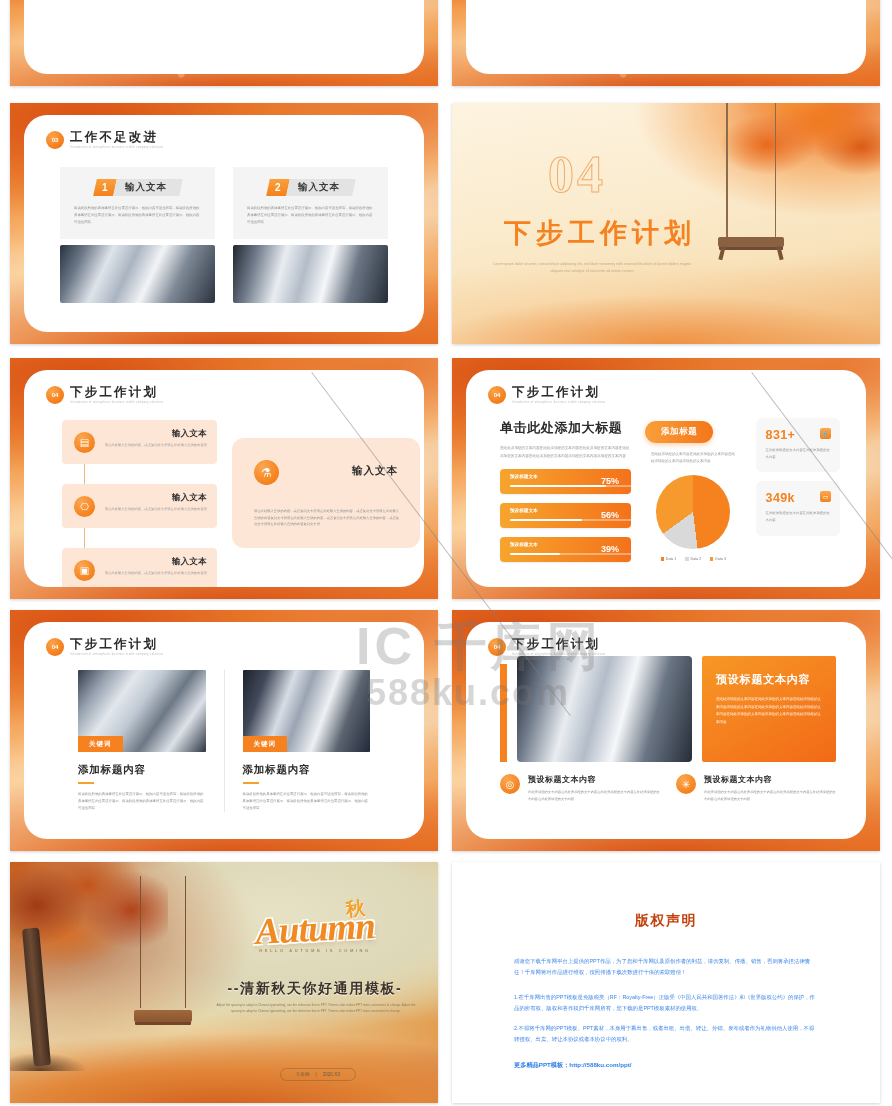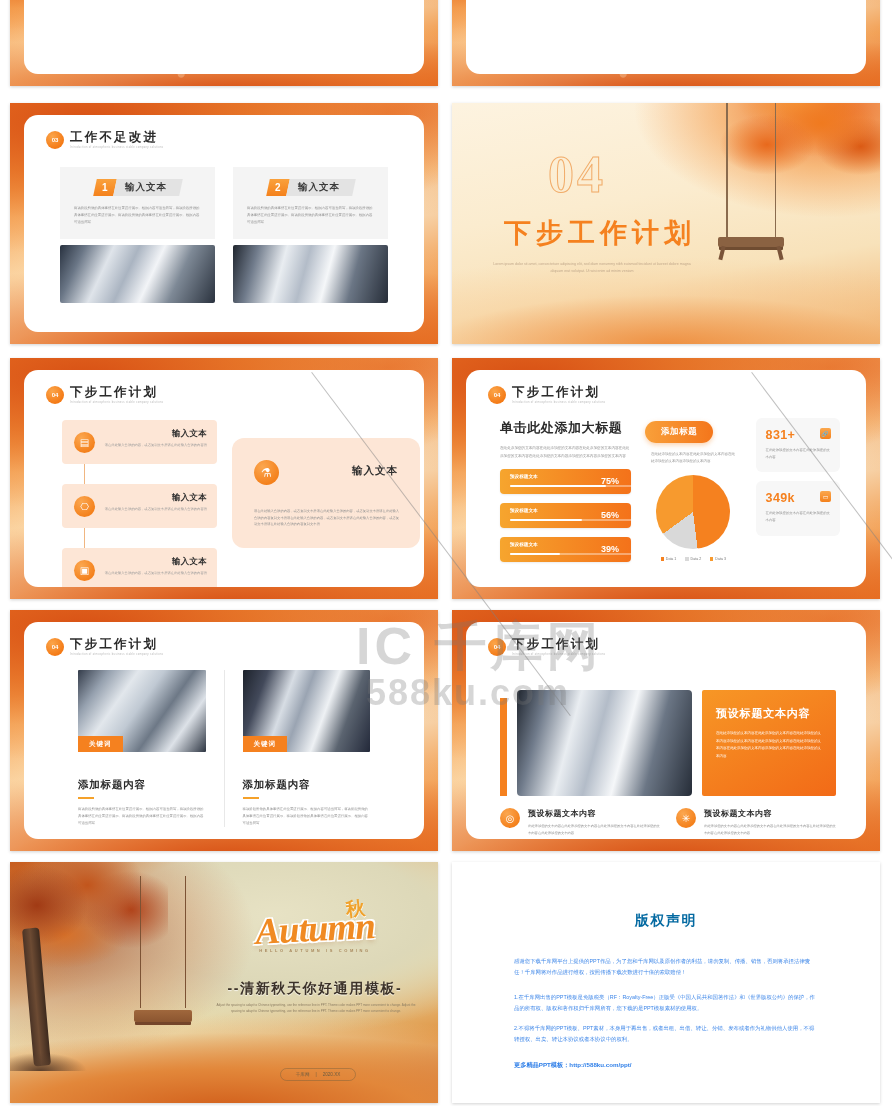--- a/index.html
+++ b/index.html
@@ -32,21 +32,21 @@
     content:""; position:absolute; inset:0;
     background-image:
       radial-gradient(circle at 6% 12%, rgba(255,255,255,.28) 0 3px, transparent 4px),
       radial-gradient(circle at 22% 40%, rgba(190,50,10,.35) 0 2px, transparent 3px),
       radial-gradient(circle at 70% 8%, rgba(255,240,210,.35) 0 3px, transparent 4px),
       radial-gradient(circle at 92% 70%, rgba(200,60,15,.3) 0 2px, transparent 3px),
       radial-gradient(circle at 40% 92%, rgba(255,235,200,.3) 0 3px, transparent 4px);
   }
   .card {
     position:absolute; left:14px; right:14px; top:12px; bottom:12px;
-    background:#fff; border-radius:14px; overflow:hidden;
+    background:#fff; border-radius:23px; overflow:hidden;
   }
 
   
   .shead { position:absolute; left:22px; top:16px; display:flex; align-items:center; gap:6px; }
   .sbadge {
     width:18px; height:18px; border-radius:50%;
     background: radial-gradient(circle at 35% 30%, #fba54a, #f47b17 70%);
     color:#fff; font-size:6px; font-weight:700;
     display:flex; align-items:center; justify-content:center;
     letter-spacing:0;
@@ -158,26 +158,26 @@
      background:linear-gradient(180deg,#fba84f,#f4811c); color:#fff; font-size:6px;
      display:flex;align-items:center;justify-content:center;}
 
   
   .pp { position:absolute; left:36px; right:36px; top:48px; display:flex; gap:0; }
   .pp .pcol { flex:1; padding:0 18px; }
   .pp .divider { width:1px; background:#e8e8e8; }
   .pimg { position:relative; height:82px; border-radius:1px; }
   .ptag { position:absolute; left:0; bottom:0; background:#f5811f; color:#fff;
      font-size:6.5px; font-weight:700; padding:3.5px 11px; letter-spacing:1px;}
-  .ph { margin-top:26px; font-size:10.5px; font-weight:700; color:#2c2c2c; letter-spacing:.8px;}
+  .ph { margin-top:11px; font-size:10.5px; font-weight:700; color:#2c2c2c; letter-spacing:.8px;}
   .phr { width:16px; height:1.6px; background:#f5a12a; margin:5px 0 7px;}
   .pdesc { font-size:3.4px; line-height:2.05; color:#8d8d8d;}
 
   
-  .op { position:absolute; left:34px; right:30px; top:68px; }
+  .op { position:absolute; left:34px; right:30px; top:34px; }
   .op-top { display:flex; gap:10px; height:106px; }
   .op-accent { width:7px; background:#f5811f; align-self:stretch; margin-top:8px; margin-bottom:0px; }
   .op-img { width:175px; border-radius:4px; }
   .op-box { flex:1; background:linear-gradient(150deg,#f79726,#f26a17); border-radius:2px; padding:16px 14px; }
   .op-box h4 { color:#fff; font-size:11px; font-weight:700; letter-spacing:.8px; margin-bottom:9px;}
   .op-box p { color:#fff; font-size:3.5px; line-height:2.2; }
   .op-bot { display:flex; gap:16px; margin-top:12px; }
   .op-item { flex:1; display:flex; gap:8px; align-items:flex-start;}
   .op-ic { width:20px;height:20px;border-radius:50%;flex:none;
      background:radial-gradient(circle at 35% 28%,#fba750,#f4811c 72%); color:#fff; font-size:10px;
@@ -222,21 +222,21 @@
   .hero-title { position:absolute; right:20px; top:118px; width:206px; text-align:center;
      font-size:14px; font-weight:700; color:#3c3229; letter-spacing:1.6px; text-shadow:0 1px 1px rgba(255,255,255,.7);}
   .hero-desc { position:absolute; right:22px; top:140px; width:200px; text-align:center;
      font-size:3.1px; line-height:2.1; color:#8d7e63;}
   .hero-badge { position:absolute; right:82px; bottom:22px; width:76px; height:13px;
      border:1px solid rgba(120,95,60,.45); border-radius:7px; display:flex; align-items:center;
      justify-content:center; gap:6px; font-size:4.6px; color:#6d5c41;}
 
   
   .cp { position:absolute; inset:0; background:#fff; }
-  .cp-h { text-align:center; margin-top:50px; font-size:14px; font-weight:700; color:#0369a1; letter-spacing:1.5px;}
+  .cp-h { text-align:center; margin-top:50px; font-size:14px; font-weight:700; color:#c2410c; letter-spacing:1.5px;}
   .cp-b { margin:26px 62px 0; color:#3d86e8; font-size:5.4px; line-height:2.05; }
   .cp-b p { margin-bottom:9px; }
   .cp-b p.gap { margin-top:14px;}
   .cp-link { margin:16px 62px 0; color:#2f7fe8; font-size:6.2px; font-weight:700;}
 
   
   .wm { position:absolute; left:0; top:0; width:892px; height:1106px; pointer-events:none; }
   .wm-logo { position:absolute; left:356px; top:612px; font-size:52px; font-weight:700;
      color:rgba(120,120,120,.30); letter-spacing:4px; font-family:"Liberation Sans",sans-serif;}
   .wm-txt { position:absolute; left:366px; top:672px; font-size:36px; font-weight:700;

